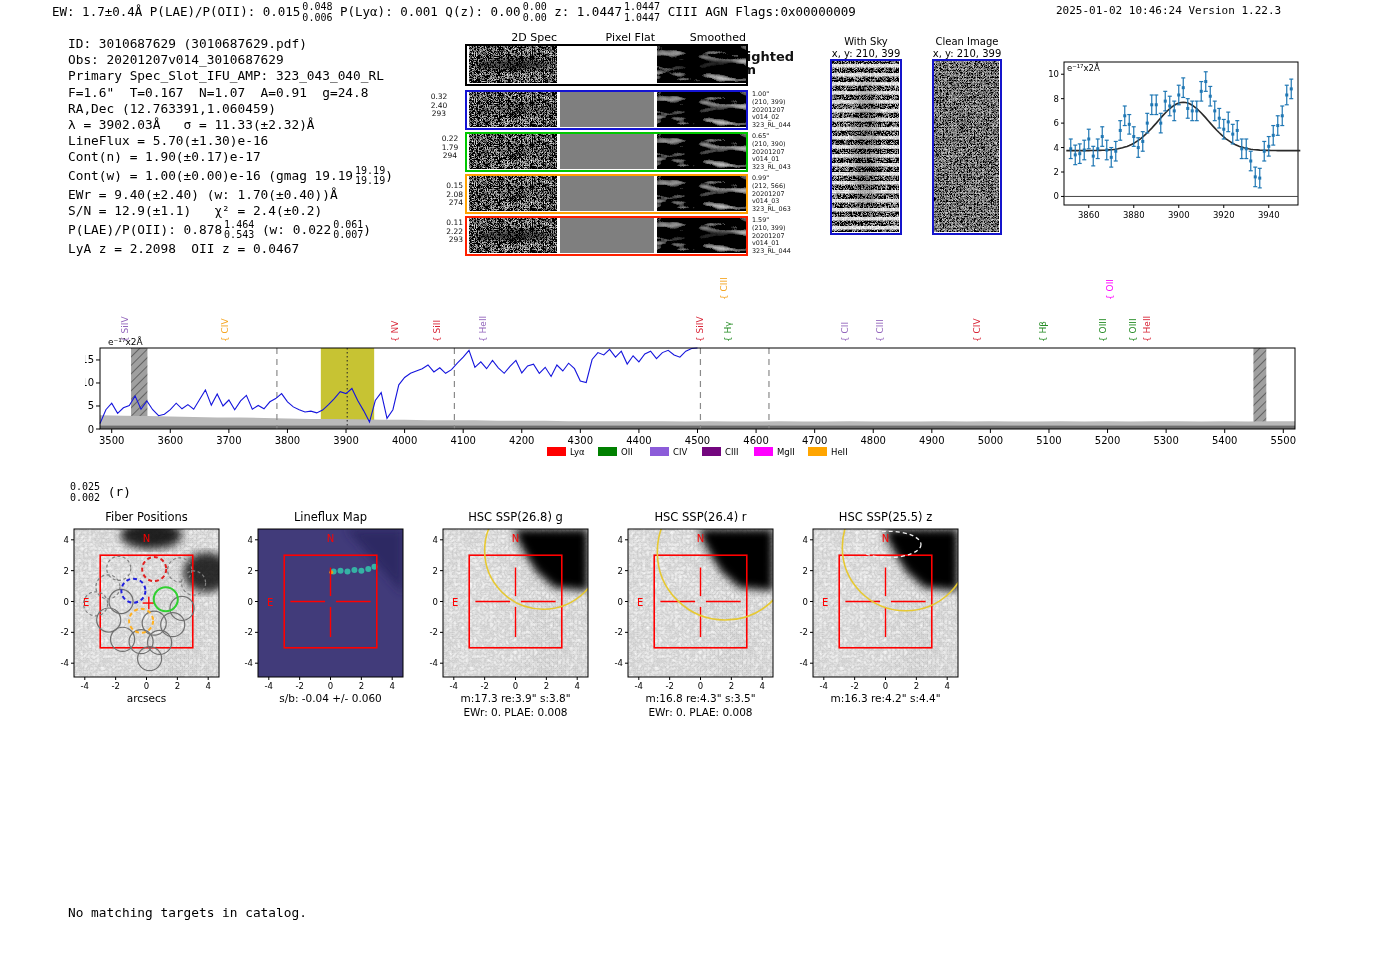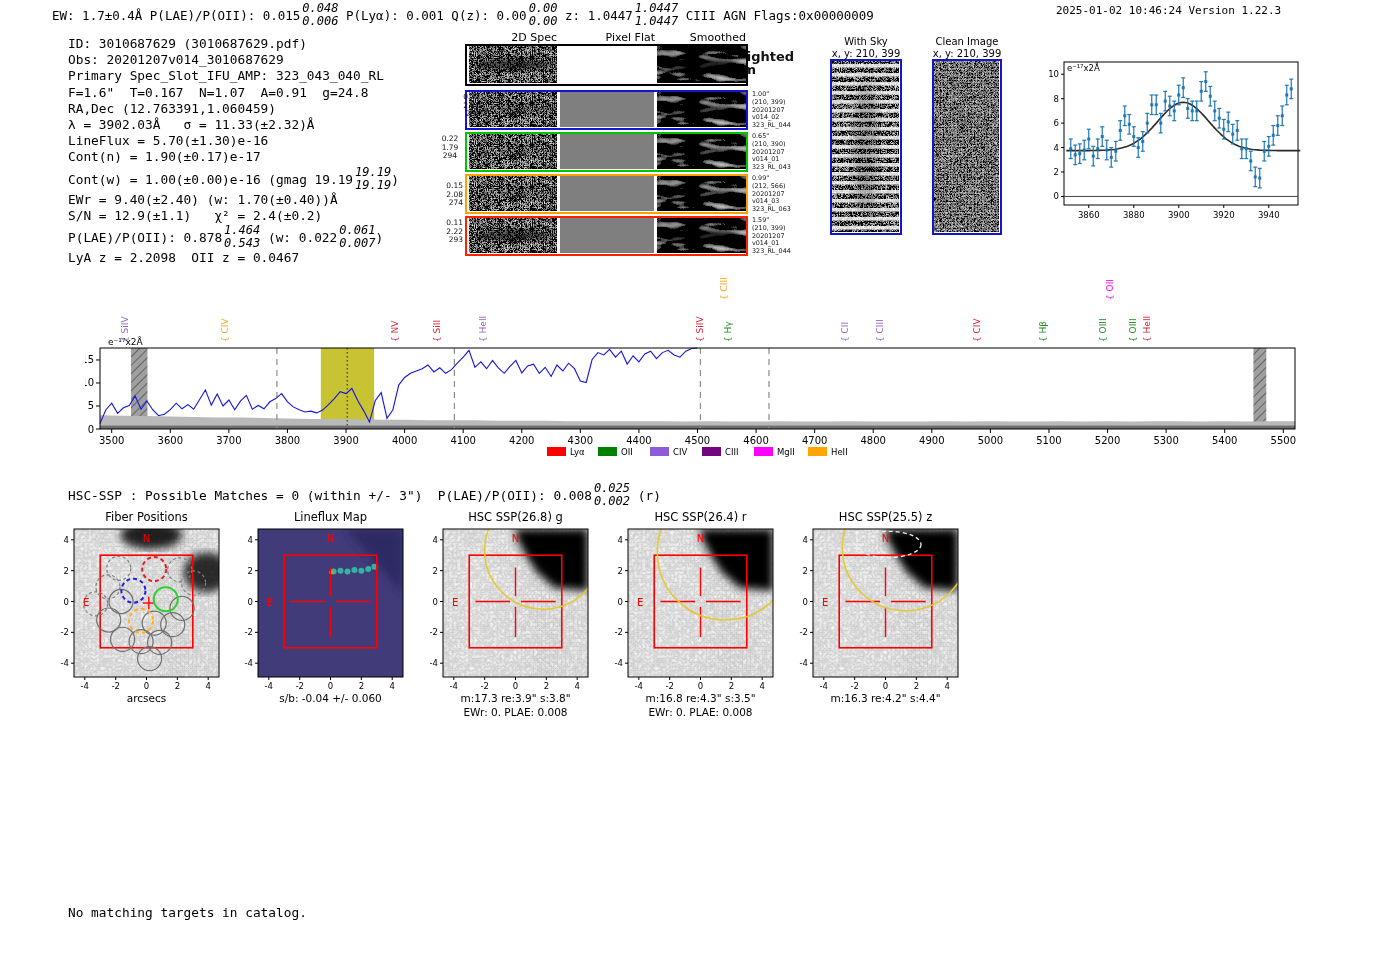--- a/index.html
+++ b/index.html
@@ -2,21 +2,21 @@
 <html><head>
 <meta charset="utf-8">
 <style>
   html,body{margin:0;padding:0;background:#ffffff;}
   body{width:1400px;height:953px;position:relative;font-family:"DejaVu Sans",sans-serif;color:#000;overflow:hidden;}
   .mono{font-family:"DejaVu Sans Mono",monospace;}
   .abs{position:absolute;}
   #header-left{left:52px;top:2px;font-size:12.5px;white-space:nowrap;}
   #header-right{left:1056px;top:4px;font-size:11px;white-space:nowrap;}
   #info-block{left:68px;top:36px;font-size:12.8px;line-height:16.2px;white-space:pre;}
-  .frac{display:inline-block;vertical-align:-0.45em;font-size:12px;line-height:1.08;text-align:center;margin-left:2px;font-style:italic;}
+  .frac{display:inline-block;vertical-align:-0.45em;font-size:10px;line-height:1.08;text-align:center;margin-left:2px;}
   .coltitle{position:absolute;top:31px;font-size:11px;text-align:right;width:90px;}
   .cutrow{position:absolute;left:465px;width:283px;background:#fff;}
   .leftnum{position:absolute;width:26px;text-align:right;font-size:7.5px;line-height:8.6px;color:#111;}
   .rightann{position:absolute;left:752px;width:52px;font-size:6.4px;line-height:7.8px;color:#111;white-space:nowrap;}
   .weightedlbl{position:absolute;left:724px;font-size:13px;line-height:13px;color:#111;font-weight:bold;}
   .skytitle{position:absolute;font-size:10px;line-height:11.5px;text-align:center;width:110px;}
   #hsc-line{left:68px;top:482px;font-size:12.8px;white-space:pre;}
   #footer{left:68px;top:874px;font-size:12.8px;line-height:15.5px;white-space:pre;}
   svg{display:block;}
 </style>
@@ -530,21 +530,21 @@
       <text x="588" y="180" font-size="8.5" font-family="&quot;DejaVu Sans&quot;,sans-serif" fill="#000">CIV</text>
       <rect x="617" y="172" width="19" height="9" fill="#73067e"></rect>
       <text x="640" y="180" font-size="8.5" font-family="&quot;DejaVu Sans&quot;,sans-serif" fill="#000">CIII</text>
       <rect x="669" y="172" width="19" height="9" fill="#ff00ff"></rect>
       <text x="692" y="180" font-size="8.5" font-family="&quot;DejaVu Sans&quot;,sans-serif" fill="#000">MgII</text>
       <rect x="723" y="172" width="19" height="9" fill="#ffa500"></rect>
       <text x="746" y="180" font-size="8.5" font-family="&quot;DejaVu Sans&quot;,sans-serif" fill="#000">HeII</text>
     </g>
   </svg>
 
-<div class="abs mono" id="hsc-line"><span>HSC-SSP : Possible Matches = 0 (within +/- 3")  P(LAE)/P(OII): 0.008</span><span class="frac"><div>0.025</div><div>0.002</div></span><span> (r)</span></div>
+<div class="abs mono" id="hsc-line"><span class="frac"><div>0.025</div><div>0.002</div></span><span> (r)</span></div>
 
 <div id="thumbs">
     <svg width="200" height="210" style="position:absolute;left:36px;top:507px">
       <clipPath id="clip_fiber">
         <rect x="38" y="22" width="145" height="148"></rect>
       </clipPath>
       <g clip-path="url(#clip_fiber)">
         <rect x="38" y="22" width="145" height="148" fill="#e4e4e4" filter="url(#flight)"></rect>
         <ellipse cx="115.12765957446808" cy="28.17021276595745" rx="30.851063829787233" ry="13.882978723404255" fill="#000" opacity="0.85" filter="url(#fblur4)"></ellipse>
         <ellipse cx="170.65957446808508" cy="65.19148936170214" rx="23.138297872340424" ry="20.0531914893617" fill="#000" opacity="0.8" filter="url(#fblur4)"></ellipse>
@@ -786,21 +786,21 @@
       <text x="110.5" y="14" font-size="11.5" font-family="&quot;DejaVu Sans&quot;,sans-serif" fill="#000" text-anchor="middle">HSC SSP(25.5) z</text>
       <text x="110.5" y="195" font-size="10.5" font-family="&quot;DejaVu Sans&quot;,sans-serif" fill="#000" text-anchor="middle">m:16.3 re:4.2" s:4.4"</text>
     </svg>
   </div>
 
 <div class="abs mono" id="footer">
   <div>No matching targets in catalog.</div>
   <div>Row intentionally blank.</div>
 </div>
 
-<div class="leftnum abs" style="left: 454px; top: 93px;">
+<div class="leftnum abs" style="left: 426px; top: 93px; text-align: center;">
     <div>0.32</div>
     <div>2.40</div>
     <div>293</div>
   </div>
 <div class="rightann abs" style="top: 91px;">
     <div>1.00"</div>
     <div>(210, 399)</div>
     <div>20201207</div>
     <div>v014_02</div>
     <div>323_RL_044</div>

